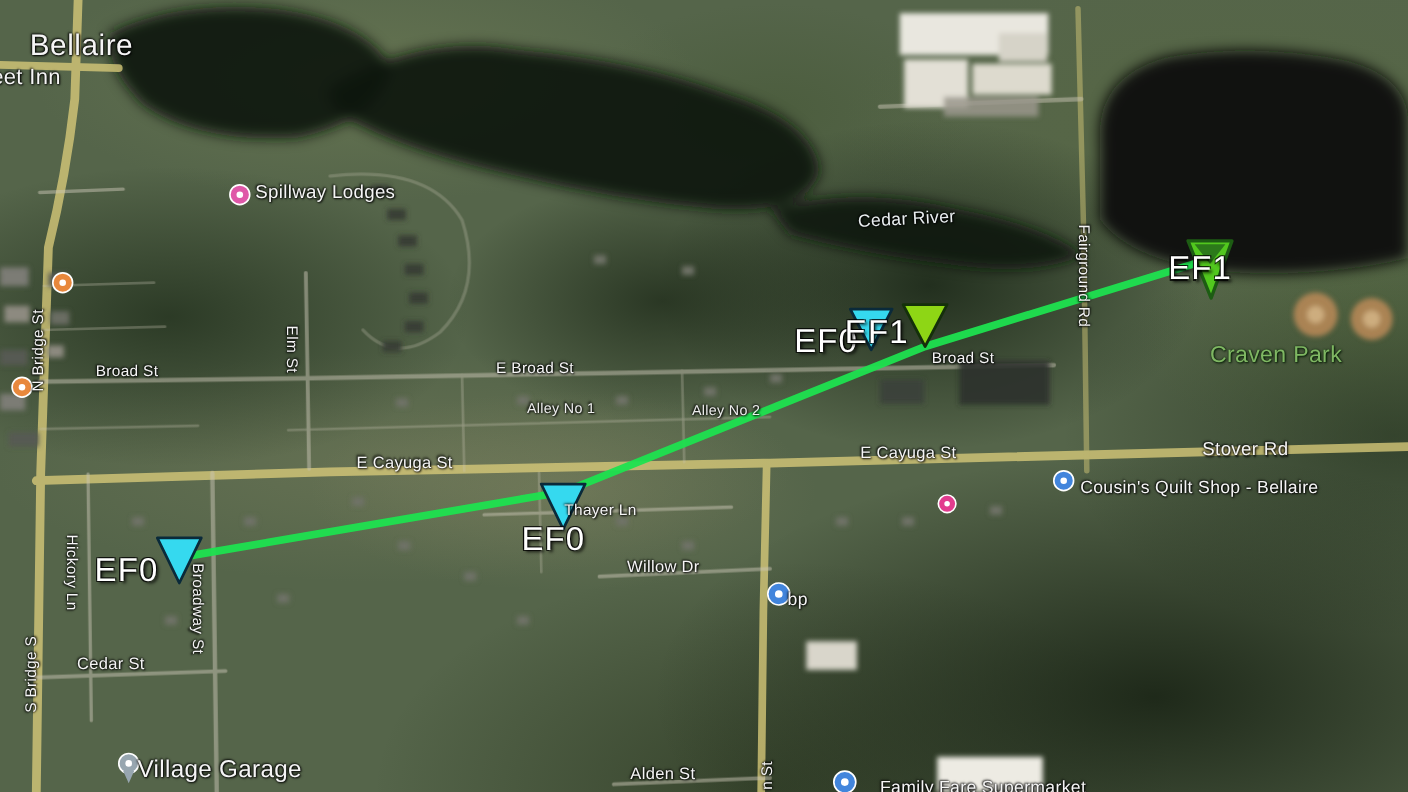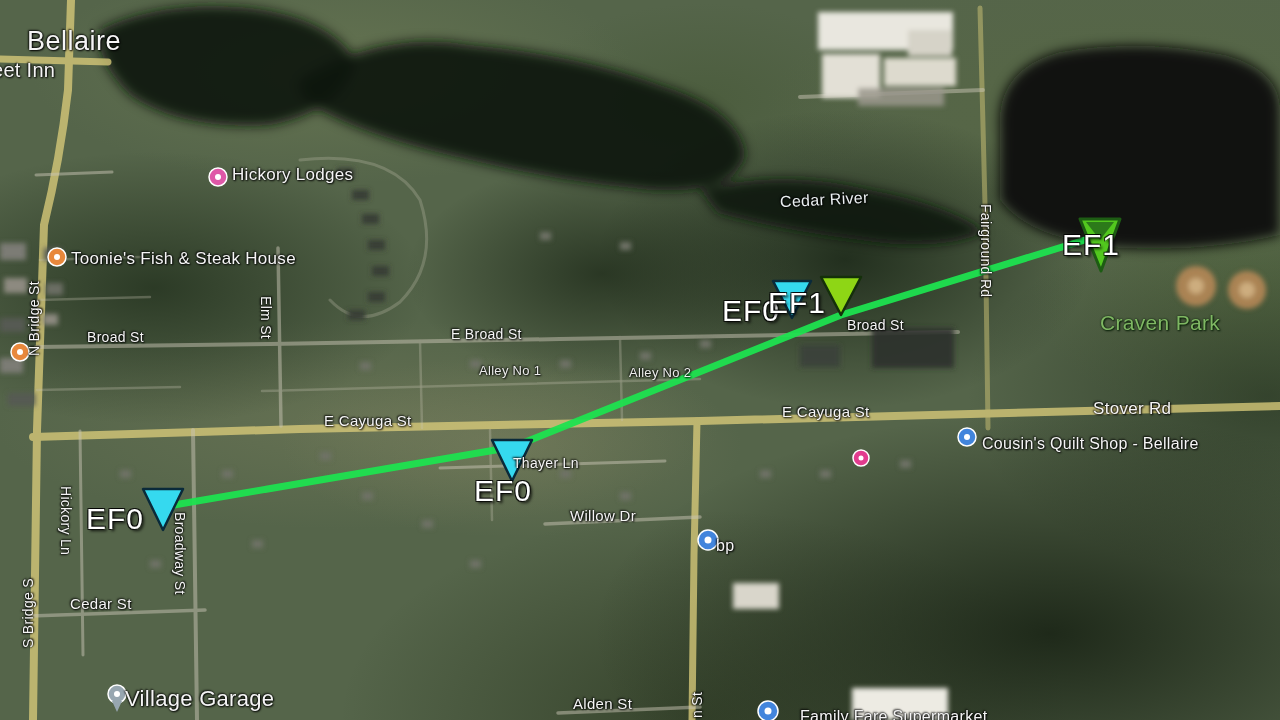--- a/index.html
+++ b/index.html
@@ -190,22 +190,21 @@
       <polygon points="821,277 861,277 841,315" fill="#8ed615" stroke="#14300a" stroke-width="2.5"></polygon>
       <g>
         <polygon points="1080,219 1120,219 1101,271" fill="#52c81e" stroke="#1d5c13" stroke-width="3"></polygon>
         <polygon points="1086,222 1114,222 1100,240" fill="#2c7a1a"></polygon>
       </g>
     </g>
   </svg>
 
   <div class="lbl town" style="left:27px;top:28px;">Bellaire</div>
   <div class="lbl poi-lbl" style="left:-8px;top:60px;font-size:20px;">eet Inn</div>
-  <div class="lbl poi-lbl" style="left:232px;top:166px;">Hickory Lodges</div>
-  <div class="lbl poi-lbl" style="left:71px;top:250px;">Toonie's Fish &amp; Steak House</div>
+  <div class="lbl poi-lbl" style="left:232px;top:166px;">Spillway Lodges</div>
   <div class="lbl river-label" style="left:780px;top:192px;">Cedar River</div>
   <div class="lbl park-label" style="left:1100px;top:312px;">Craven Park</div>
   <div class="lbl poi-lbl" style="left:982px;top:436px;font-size:16px;">Cousin's Quilt Shop - Bellaire</div>
   <div class="lbl poi-lbl" style="left:716px;top:538px;font-size:16px;">bp</div>
   <div class="lbl poi-lbl" style="left:125px;top:688px;font-size:22px;">Village Garage</div>
   <div class="lbl poi-lbl" style="left:800px;top:709px;font-size:16px;">Family Fare Supermarket</div>
 
   <div class="lbl" style="left:87px;top:330px;">Broad St</div>
   <div class="lbl" style="left:847px;top:318px;">Broad St</div>
   <div class="lbl" style="left:451px;top:327px;">E Broad St</div>

